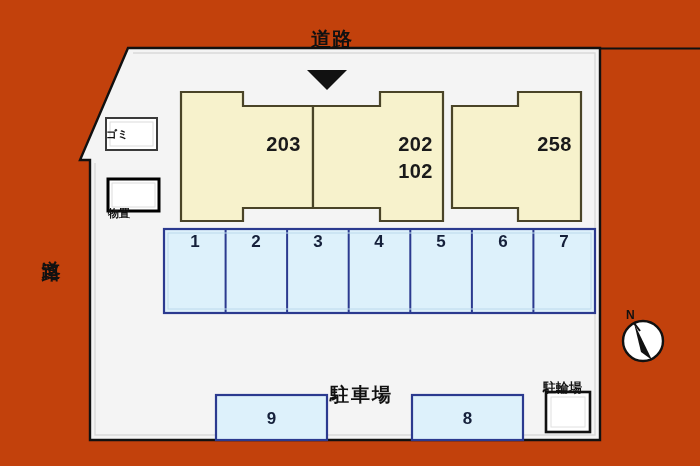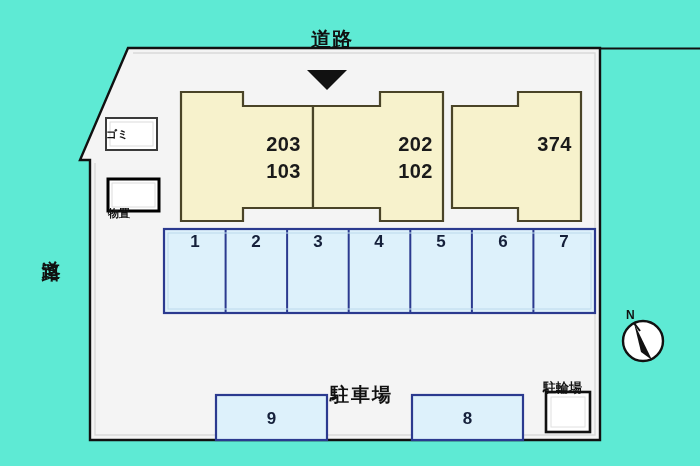--- a/index.html
+++ b/index.html
@@ -10,21 +10,21 @@
   body {
     width: 700px;
     height: 466px;
     font-family: "Liberation Sans", "DejaVu Sans", sans-serif;
     overflow: hidden;
   }
   #site-plan {
     position: relative;
     width: 700px;
     height: 466px;
-    background: #5eead4;
+    background: #c2410c;
   }
   svg.plan-canvas {
     position: absolute;
     left: 0;
     top: 0;
     width: 700px;
     height: 466px;
   }
   .txt {
     position: absolute;
@@ -148,30 +148,29 @@
   <div class="txt road-label-top">道路</div>
 
   <div class="txt road-label-left">道路</div>
 
   <div class="txt facility-label" style="left:106px; top:127px; width:51px;">ゴミ</div>
 
   <div class="txt facility-label" style="left:108px; top:206px; width:72px;">物置</div>
 
   <div class="txt unit-label" style="left:191px; top:133px; width:110px;">
     <span>203</span>
-    <span class="line2">103</span>
   </div>
 
   <div class="txt unit-label" style="left:323px; top:133px; width:110px;">
     <span>202</span>
     <span class="line2">102</span>
   </div>
 
   <div class="txt unit-label" style="left:462px; top:133px; width:110px;">
-    <span>374</span>
+    <span>258</span>
   </div>
 
   <div class="txt stall-num" style="left:164px; top:232px; width:62px;">1</div>
   <div class="txt stall-num" style="left:225px; top:232px; width:62px;">2</div>
   <div class="txt stall-num" style="left:287px; top:232px; width:62px;">3</div>
   <div class="txt stall-num" style="left:348px; top:232px; width:62px;">4</div>
   <div class="txt stall-num" style="left:410px; top:232px; width:62px;">5</div>
   <div class="txt stall-num" style="left:472px; top:232px; width:62px;">6</div>
   <div class="txt stall-num" style="left:533px; top:232px; width:62px;">7</div>
 

